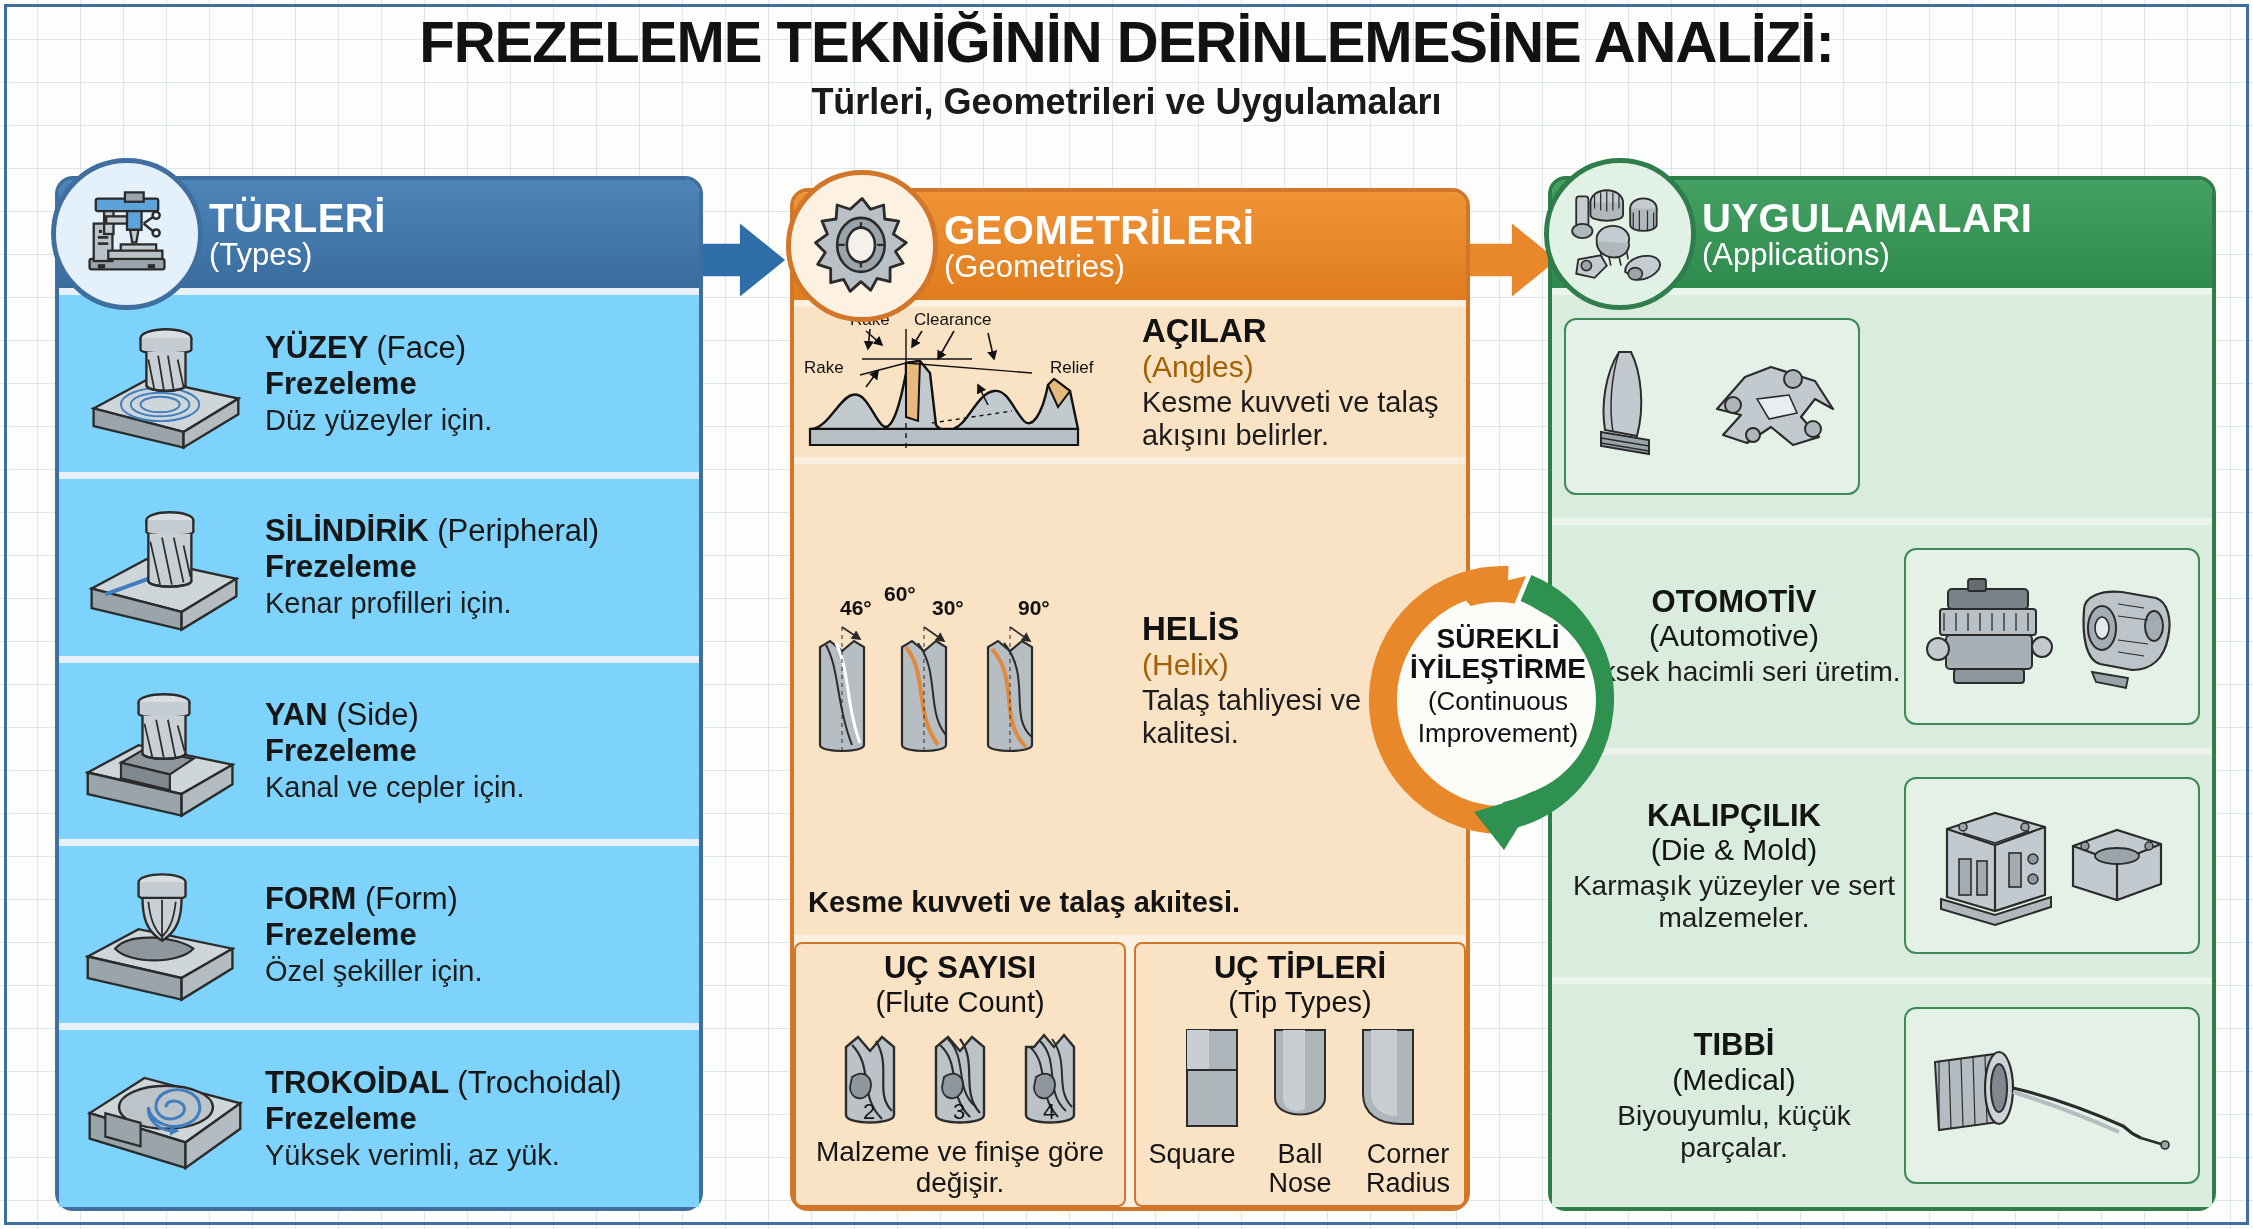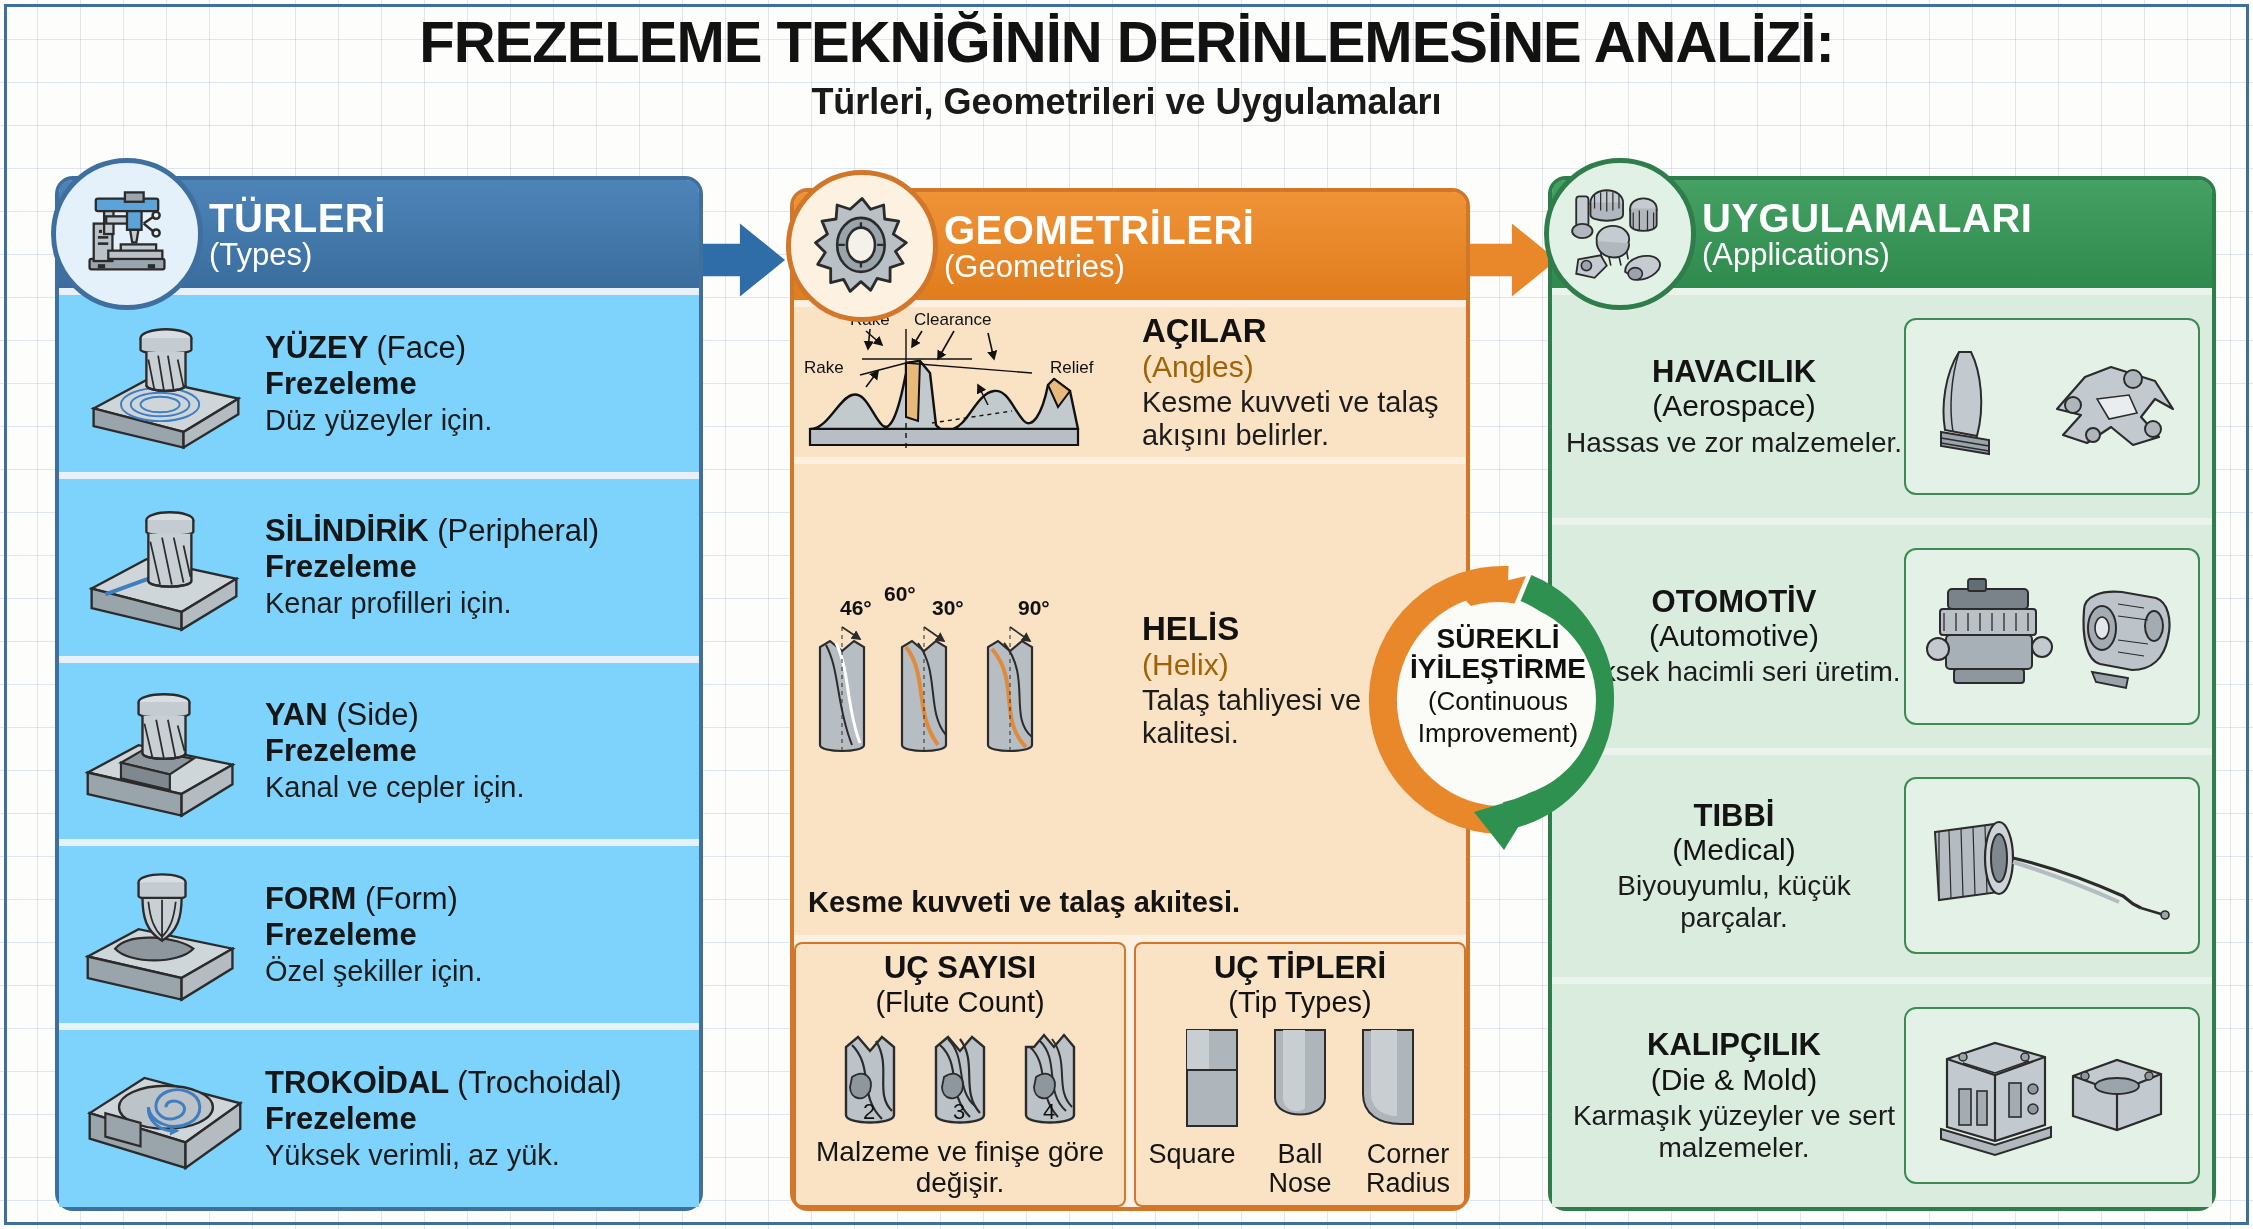--- a/index.html
+++ b/index.html
@@ -495,25 +495,20 @@
         </div>
         <div class="hdr-text">
           <div class="hdr-main">UYGULAMALARI</div>
           <div class="hdr-sub">(Applications)</div>
         </div>
       </div>
 
       <div class="col-body">
 
         <div class="item item-apps">
-          <div class="apps-text">
-            <div class="apps-title">HAVACILIK</div>
-            <div class="apps-en">(Aerospace)</div>
-            <div class="apps-desc">Hassas ve zor malzemeler.</div>
-          </div>
           <div class="apps-pic">
             <svg width="118" height="124" viewBox="0 0 118 124">
               <path d="M44,8 C30,30 26,62 30,86 L62,92 C70,62 66,28 56,8 Z" fill="#c3cacf" stroke="#2b2b2b" stroke-width="2"></path>
               <path d="M44,8 C36,34 34,64 38,88" fill="none" stroke="#2b2b2b" stroke-width="1.5"></path>
               <path d="M26,88 L74,96 L74,110 L26,102 Z" fill="#9aa4ab" stroke="#2b2b2b" stroke-width="2"></path>
               <path d="M26,94 L74,102 M26,99 L74,107" stroke="#2b2b2b" stroke-width="1.3"></path>
             </svg>
             <svg width="152" height="118" viewBox="0 0 152 118">
               <path d="M20,62 L48,30 L74,20 L118,34 L136,62 L118,52 L104,70 L122,90 L96,98 L74,80 L50,96 L26,88 L44,68 Z" fill="#c3cacf" stroke="#2b2b2b" stroke-width="2.2" stroke-linejoin="round"></path>
               <circle cx="96" cy="32" r="9" fill="#aeb6bc" stroke="#2b2b2b" stroke-width="2"></circle>
@@ -542,40 +537,20 @@
               <circle cx="120" cy="72" r="10" fill="#c3cacf" stroke="#2b2b2b" stroke-width="2"></circle>
               <rect x="46" y="4" width="18" height="12" rx="2" fill="#646c74" stroke="#2b2b2b" stroke-width="1.8"></rect>
             </svg>
             <svg width="116" height="120" viewBox="0 0 116 120">
               <path d="M18,34 C18,20 36,14 56,16 L90,22 C102,26 106,44 102,62 C98,82 86,94 66,94 L34,88 C20,84 16,60 18,34 Z" fill="#bcc3c9" stroke="#2b2b2b" stroke-width="2.2"></path>
               <ellipse cx="36" cy="52" rx="14" ry="22" fill="#a4acb3" stroke="#2b2b2b" stroke-width="2"></ellipse>
               <ellipse cx="36" cy="52" rx="7" ry="11" fill="#e4e8ea" stroke="#2b2b2b" stroke-width="1.6"></ellipse>
               <ellipse cx="88" cy="50" rx="9" ry="15" fill="#a4acb3" stroke="#2b2b2b" stroke-width="2"></ellipse>
               <path d="M52,28 L78,32 M52,40 L82,44 M52,64 L82,68 M52,76 L78,80" stroke="#2b2b2b" stroke-width="1.2"></path>
               <path d="M26,96 L62,102 L60,112 L30,106 Z" fill="#9aa4ab" stroke="#2b2b2b" stroke-width="1.8"></path>
-            </svg>
-          </div>
-        </div>
-
-        <div class="item item-apps">
-          <div class="apps-text">
-            <div class="apps-title">TIBBİ</div>
-            <div class="apps-en">(Medical)</div>
-            <div class="apps-desc">Biyouyumlu, küçük parçalar.</div>
-          </div>
-          <div class="apps-pic">
-            <svg width="270" height="120" viewBox="0 0 270 120">
-              <path d="M18,26 L78,18 L82,86 L22,94 Z" fill="#b4bcc2" stroke="#2b2b2b" stroke-width="2"></path>
-              <path d="M22,26 L22,94 M32,25 L34,93 M44,23 L46,91 M56,21 L58,89 M68,20 L70,88" stroke="#2b2b2b" stroke-width="1.2"></path>
-              <ellipse cx="82" cy="52" rx="14" ry="36" fill="#ccd2d6" stroke="#2b2b2b" stroke-width="2.2"></ellipse>
-              <ellipse cx="82" cy="52" rx="8" ry="24" fill="#7f888f" stroke="#2b2b2b" stroke-width="2"></ellipse>
-              <path d="M96,52 C130,60 170,74 206,90 L216,98 L224,102" fill="none" stroke="#2b2b2b" stroke-width="3.2"></path>
-              <path d="M96,56 C128,66 166,80 202,96" fill="none" stroke="#b4bcc2" stroke-width="4"></path>
-              <path d="M224,102 L244,108" stroke="#2b2b2b" stroke-width="2.4"></path>
-              <circle cx="248" cy="109" r="4" fill="#9aa4ab" stroke="#2b2b2b" stroke-width="1.6"></circle>
             </svg>
           </div>
         </div>
 
         <div class="item item-apps">
           <div class="apps-text">
             <div class="apps-title">KALIPÇILIK</div>
             <div class="apps-en">(Die &amp; Mold)</div>
             <div class="apps-desc">Karmaşık yüzeyler ve sert malzemeler.</div>
           </div>
@@ -598,20 +573,40 @@
               <path d="M10,34 L54,18 L98,32 L98,72 L54,88 L10,74 Z" fill="#c3cacf" stroke="#2b2b2b" stroke-width="2.2"></path>
               <path d="M10,34 L54,50 L98,32" fill="none" stroke="#2b2b2b" stroke-width="2.2"></path>
               <path d="M54,50 L54,88" stroke="#2b2b2b" stroke-width="2.2"></path>
               <ellipse cx="54" cy="44" rx="22" ry="8" fill="#9aa4ab" stroke="#2b2b2b" stroke-width="1.8"></ellipse>
               <circle cx="22" cy="34" r="4" fill="#8e979e" stroke="#2b2b2b" stroke-width="1.4"></circle>
               <circle cx="86" cy="34" r="4" fill="#8e979e" stroke="#2b2b2b" stroke-width="1.4"></circle>
             </svg>
           </div>
         </div>
 
+        <div class="item item-apps">
+          <div class="apps-text">
+            <div class="apps-title">TIBBİ</div>
+            <div class="apps-en">(Medical)</div>
+            <div class="apps-desc">Biyouyumlu, küçük parçalar.</div>
+          </div>
+          <div class="apps-pic">
+            <svg width="270" height="120" viewBox="0 0 270 120">
+              <path d="M18,26 L78,18 L82,86 L22,94 Z" fill="#b4bcc2" stroke="#2b2b2b" stroke-width="2"></path>
+              <path d="M22,26 L22,94 M32,25 L34,93 M44,23 L46,91 M56,21 L58,89 M68,20 L70,88" stroke="#2b2b2b" stroke-width="1.2"></path>
+              <ellipse cx="82" cy="52" rx="14" ry="36" fill="#ccd2d6" stroke="#2b2b2b" stroke-width="2.2"></ellipse>
+              <ellipse cx="82" cy="52" rx="8" ry="24" fill="#7f888f" stroke="#2b2b2b" stroke-width="2"></ellipse>
+              <path d="M96,52 C130,60 170,74 206,90 L216,98 L224,102" fill="none" stroke="#2b2b2b" stroke-width="3.2"></path>
+              <path d="M96,56 C128,66 166,80 202,96" fill="none" stroke="#b4bcc2" stroke-width="4"></path>
+              <path d="M224,102 L244,108" stroke="#2b2b2b" stroke-width="2.4"></path>
+              <circle cx="248" cy="109" r="4" fill="#9aa4ab" stroke="#2b2b2b" stroke-width="1.6"></circle>
+            </svg>
+          </div>
+        </div>
+
       </div>
     </div>
   </div>
 
   <div class="ci">
     <svg width="300" height="320" viewBox="0 0 300 320" style="position:absolute;left:0;top:0;">
       <circle cx="150" cy="160" r="110" fill="#fbfbf7"></circle>
 
       <path d="M150,280 A120,120 0 1,1 160,40" fill="none" stroke="#e8882b" stroke-width="28" stroke-linecap="butt" transform="rotate(0 150 160)"></path>
       <path d="M110,52 L178,36 L152,98 Z" fill="#e8882b"></path>

